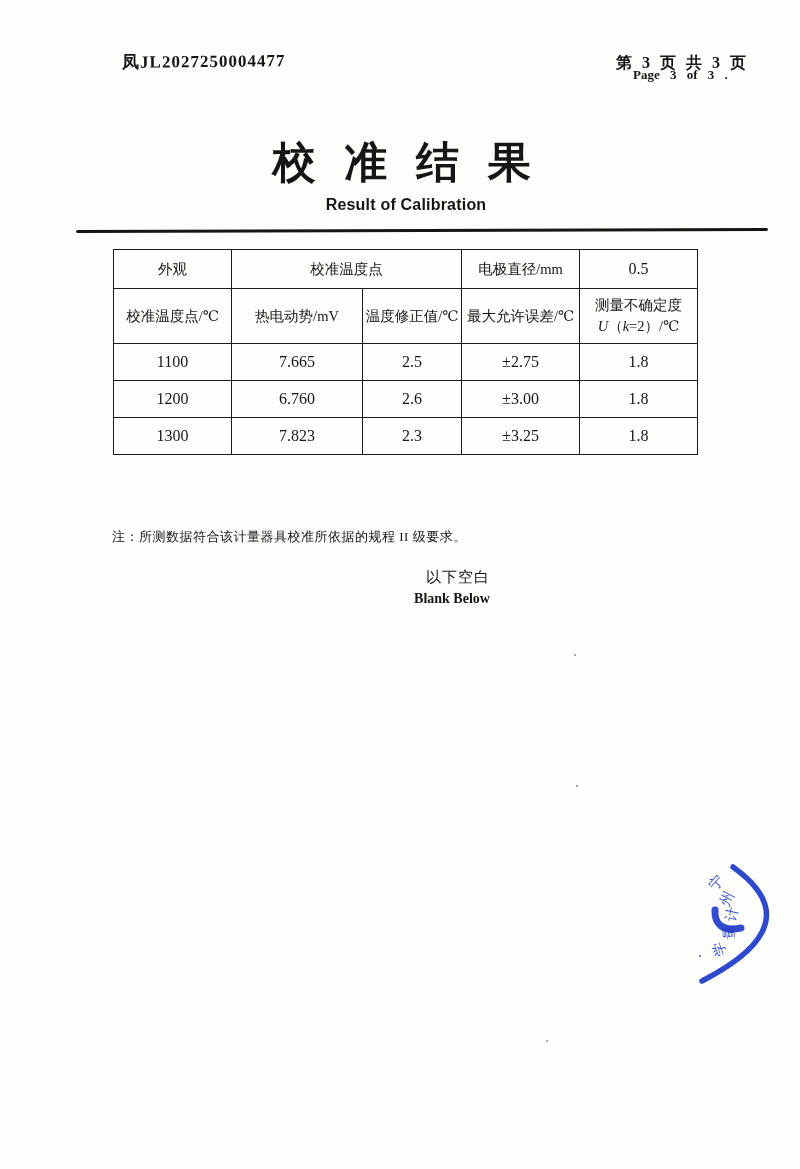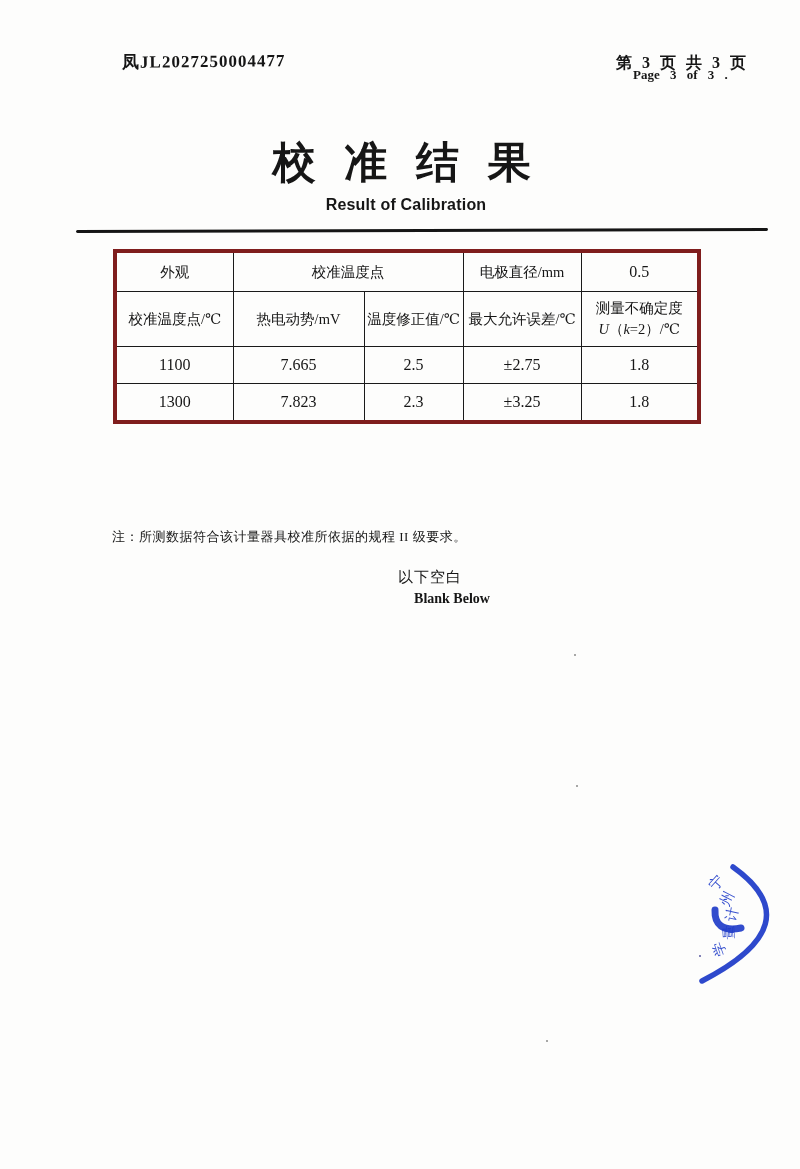--- a/index.html
+++ b/index.html
@@ -32,41 +32,41 @@
     font-size:16px;font-weight:700;letter-spacing:0.2px;
   }
   .rule{
     position:absolute;left:76px;top:229px;width:692px;height:2.5px;
     background:#151515;border-radius:2px;transform:rotate(-0.15deg);
   }
   
   table.cal{
     position:absolute;left:113px;top:249px;border-collapse:collapse;
     table-layout:fixed;width:584px;
-    border:4px solid #7f1d1d;
+    border:1px solid #7f1d1d;
   }
   table.cal td{
     border:1.5px solid #1a1a1a;text-align:center;vertical-align:middle;
     padding:0 2px;overflow:hidden;
   }
   td.hd{font-size:14.5px;font-weight:400;}
   td.num{font-size:16px;}
   tr.r1 td{height:38px;}
   tr.r2 td{height:54px;}
   tr.data td{height:36px;}
   .unc-line{line-height:1.45;font-size:14.5px;white-space:nowrap;}
   .it{font-style:italic;}
   
   .note{
     position:absolute;left:112px;top:528px;font-size:13px;letter-spacing:0.5px;
     white-space:nowrap;
   }
   .blank-wrap{
     position:absolute;left:430px;top:568px;transform:translateX(-50%);
-    text-align:center;white-space:nowrap;
+    text-align:right;white-space:nowrap;
   }
   .blank-cn{font-size:15px;letter-spacing:1px;}
   .blank-en{font-size:14px;font-weight:600;margin-top:4px;margin-left:44px;}
   
   .stamp{position:absolute;left:688px;top:852px;width:110px;height:142px;}
   .stamp svg{display:block;}
   
   .speck{position:absolute;background:#8a8a8a;border-radius:50%;}
   .s1{left:574px;top:654px;width:2px;height:2px;}
   .s2{left:576px;top:785px;width:2px;height:2px;}
@@ -110,20 +110,27 @@
     </td>
   </tr>
   <tr class="data">
     <td class="num">1100</td>
     <td class="num">7.665</td>
     <td class="num">2.5</td>
     <td class="num">±2.75</td>
     <td class="num">1.8</td>
   </tr>
   <tr class="data">
+    <td class="num">1200</td>
+    <td class="num">6.760</td>
+    <td class="num">2.6</td>
+    <td class="num">±3.00</td>
+    <td class="num">1.8</td>
+  </tr>
+  <tr class="data">
     <td class="num">1300</td>
     <td class="num">7.823</td>
     <td class="num">2.3</td>
     <td class="num">±3.25</td>
     <td class="num">1.8</td>
   </tr>
 </tbody>
   </table>
 
 <div class="note">注：所测数据符合该计量器具校准所依据的规程 II 级要求。</div>

